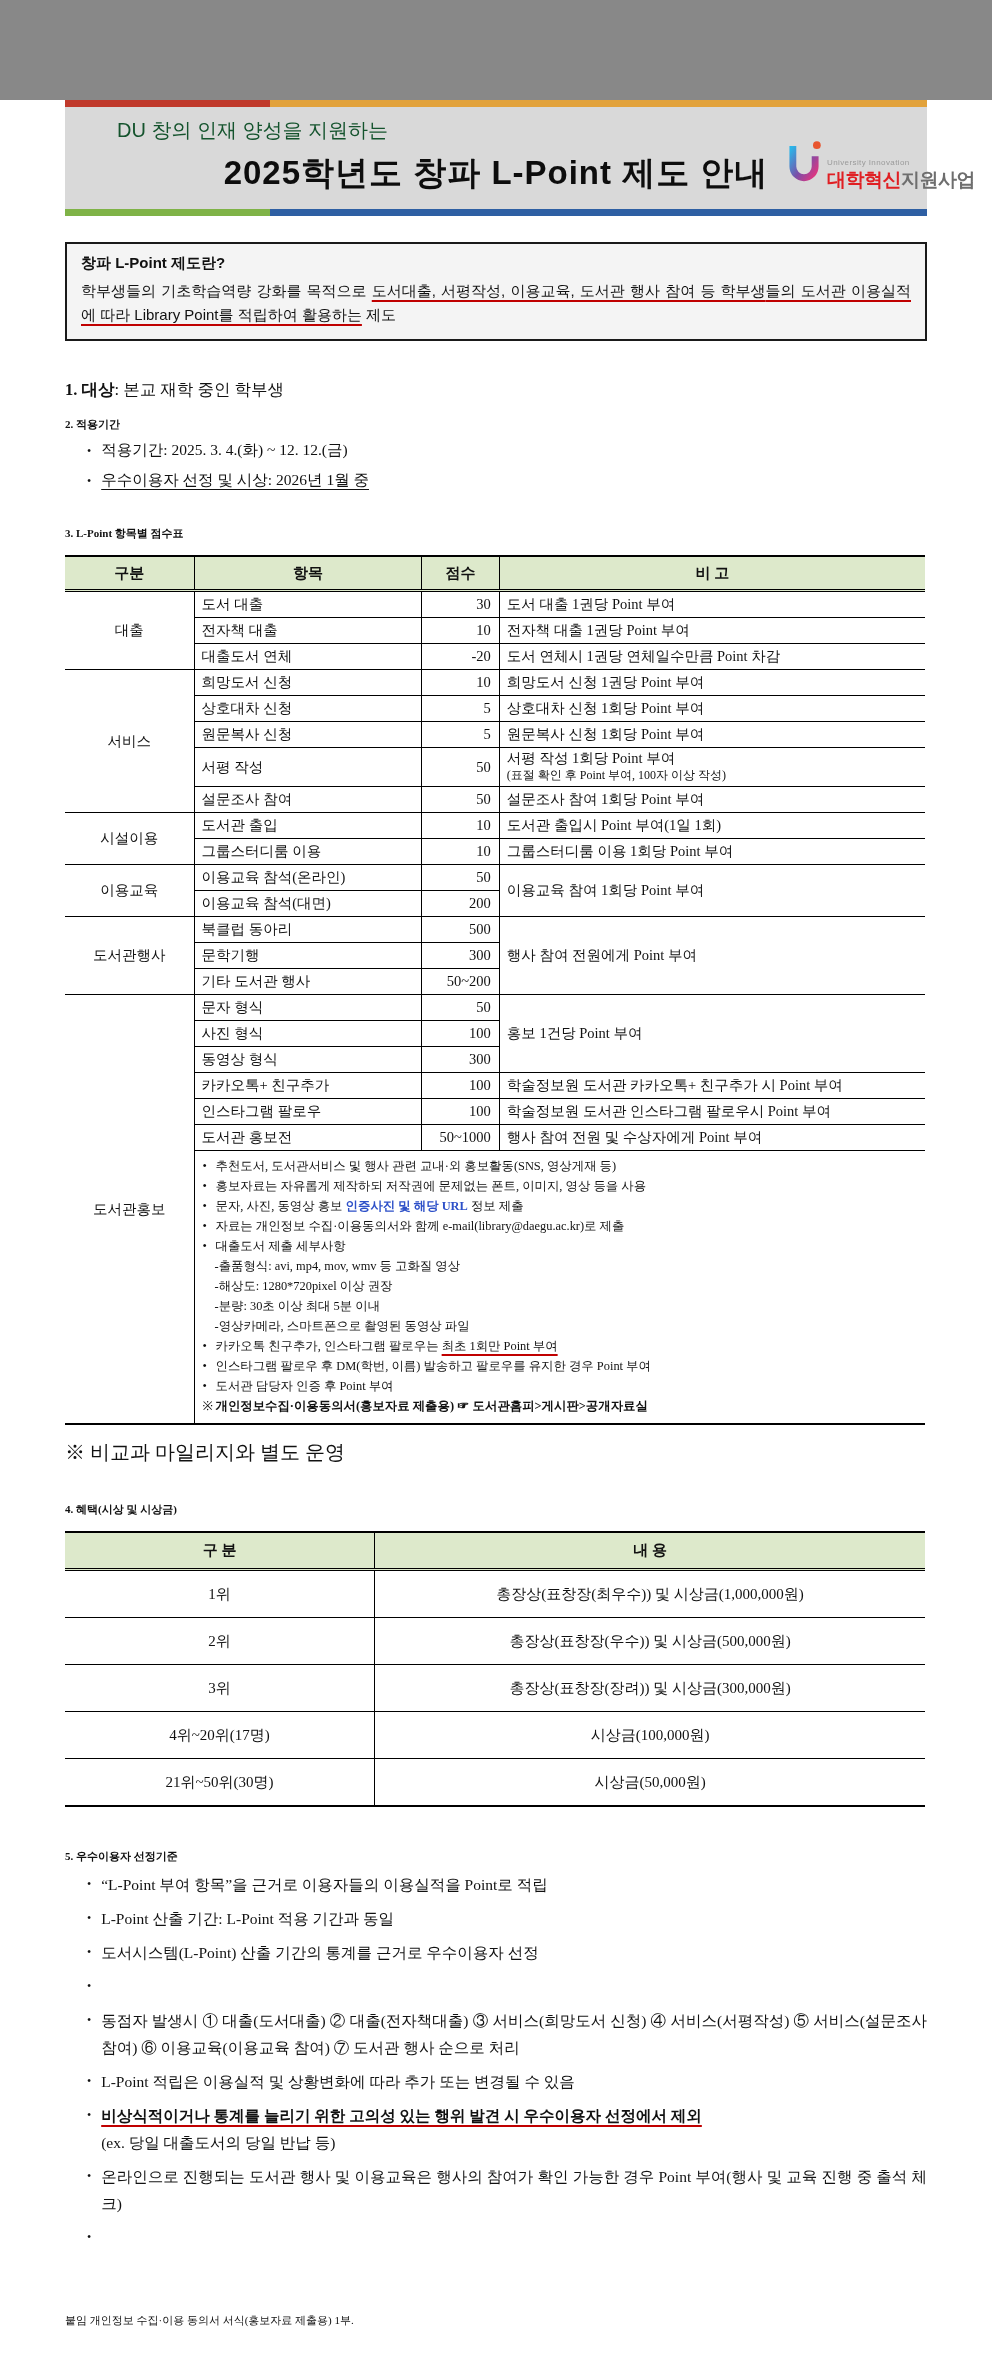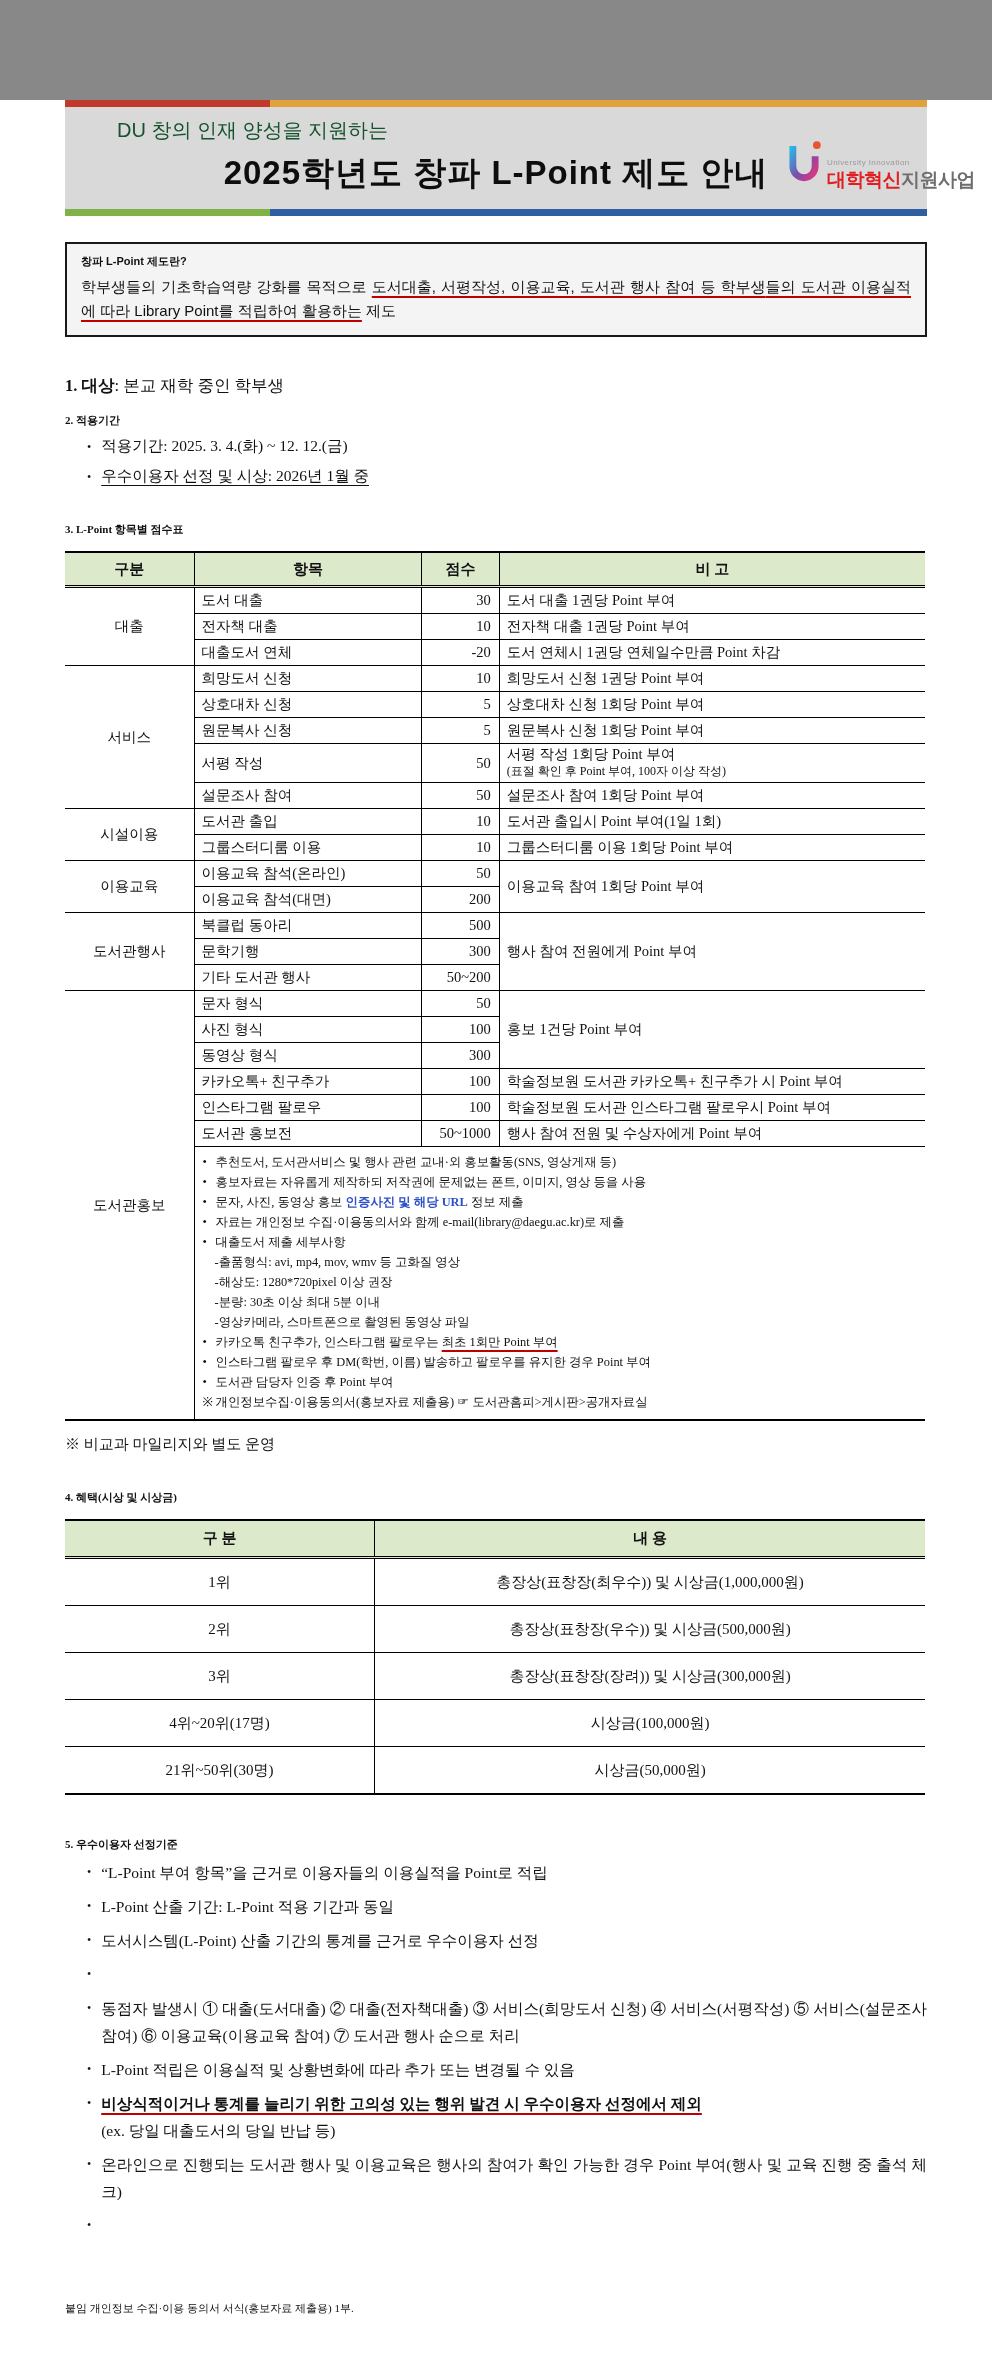--- a/index.html
+++ b/index.html
@@ -19,21 +19,21 @@
   .seg-orange{flex:1;background:var(--bar-orange,#e2a23b);}
   .seg-green{width:205px;background:var(--bar-green,#7fb347);}
   .seg-blue{flex:1;background:var(--bar-blue,#2e5fa3);}
   .banner-body{background:#d9d9d9;padding:10px 0 13px 0;}
   .banner-sub{font-family:"Liberation Sans",sans-serif;font-size:20px;color:#14532d;margin-left:52px;}
   .banner-title{font-family:"Liberation Sans",sans-serif;font-size:33px;font-weight:800;
                 text-align:center;color:#0d0d0d;margin-top:7px;letter-spacing:1px;}
   
   .intro{margin:26px 65px 0 65px;border:2px solid #1a1a1a;background:#f4f4f4;padding:10px 14px 12px 14px;
          font-family:"Liberation Sans",sans-serif;}
-  .intro-title{font-size:11px;font-weight:bold;}
+  .intro-title{font-size:15px;font-weight:bold;}
   .intro-body{font-size:15px;line-height:24px;margin-top:6px;text-align:justify;}
   .redu{text-decoration:underline;text-decoration-color:var(--underline-red,#c00000);
         text-decoration-thickness:1.5px;text-underline-offset:4px;}
   .blackline{text-decoration:underline;text-underline-offset:4px;text-decoration-thickness:1px;}
   
   .sec{margin:0 65px;}
   .sec-h{font-size:11px;font-weight:bold;}
   .s1{margin-top:38px;font-size:16.5px;}
   .s1 .b{font-weight:bold;}
   .s2{margin-top:16px;}
@@ -51,24 +51,24 @@
   .col-group{text-align:center;font-size:14.5px;width:15%;}
   .col-item{padding:1px 7px;font-size:14.5px;height:23px;width:26.5%;}
   .col-score{text-align:right;padding:1px 8px 1px 2px;font-size:14.5px;width:9%;}
   .col-note{padding:1px 7px;font-size:14.5px;}
   .note-sub{font-size:12px;line-height:15px;padding-bottom:2px;}
   .detail-cell{padding:5px 8px 7px 8px;}
   .dline{display:flex;font-size:12.4px;line-height:20px;}
   .dline .bb{flex:none;width:13px;text-align:left;}
   .dline.ind{padding-left:12px;}
   .blue{color:var(--link-blue,#2d50c8);font-weight:600;}
-  .bold{font-weight:normal;text-align:right;}
+  .bold{font-weight:bold;text-align:right;}
   .boldredu{font-weight:bold;text-decoration:underline;text-decoration-color:var(--underline-red,#c00000);
             text-decoration-thickness:1.5px;text-underline-offset:4px;}
-  .footnote{margin-top:14px;font-size:15px;}
+  .footnote{margin-top:14px;font-size:20px;}
   .s4{margin-top:36px;}
   .tbl4 td{height:44px;text-align:center;font-size:15px;}
   .tbl4 thead th{height:33px;}
   .s5{margin-top:42px;}
   .b5{display:flex;gap:10px;font-size:15.5px;line-height:27px;margin:7px 0 0 22px;text-align:justify;}
   .b5 .bdot{line-height:27px;}
   .attachment{margin:62px 65px 0 65px;font-size:11px;}
 </style>
 </head>
 <body>

